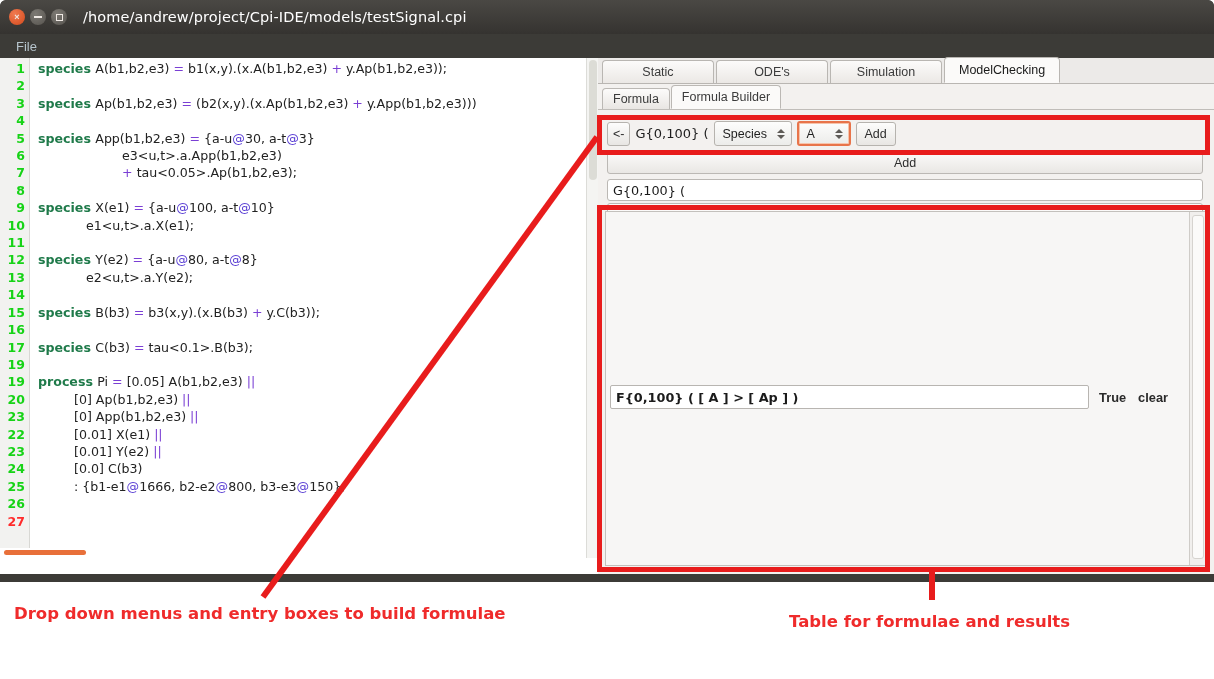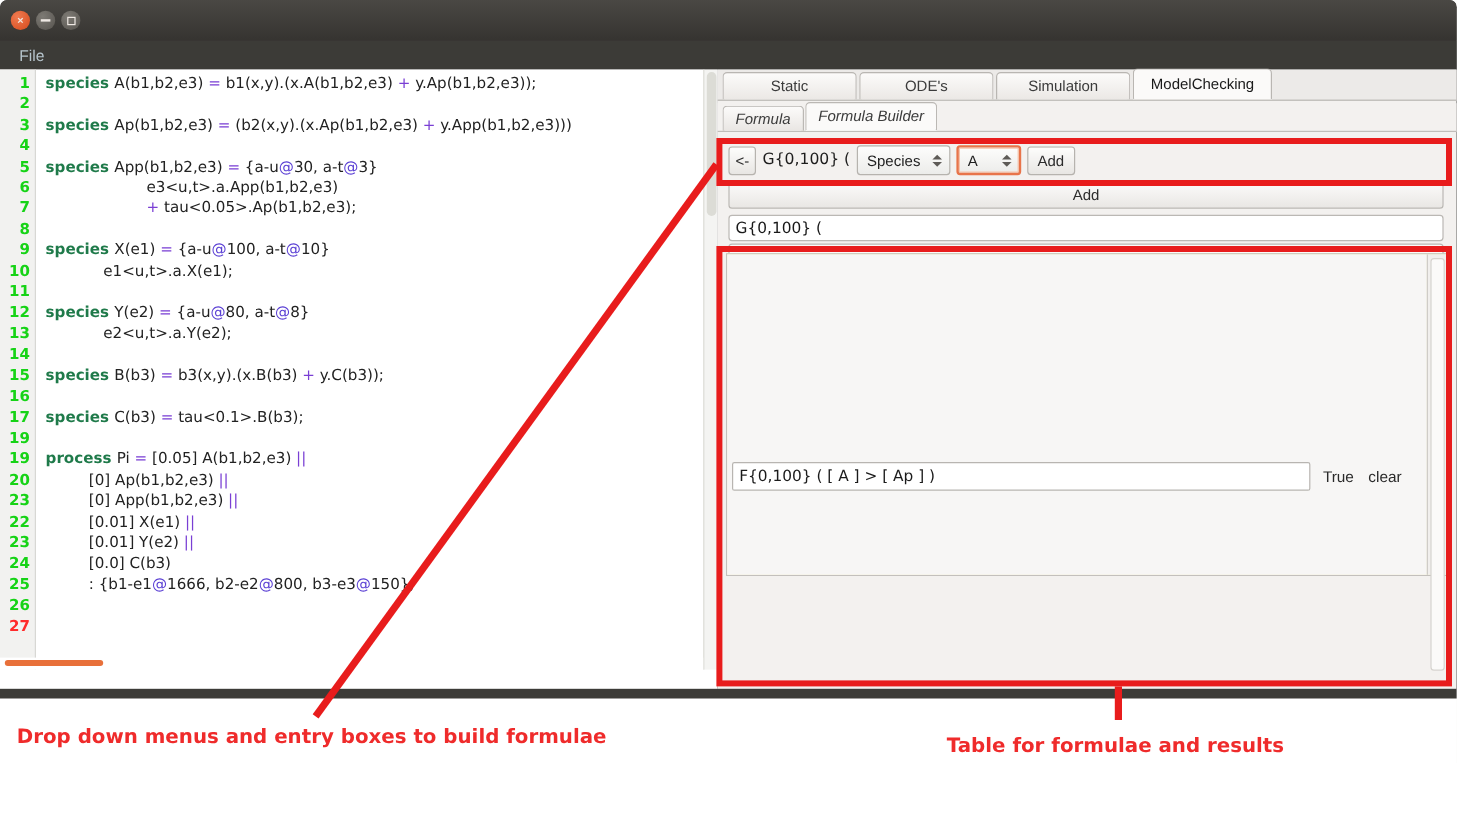--- a/index.html
+++ b/index.html
@@ -90,21 +90,21 @@
   .tab.active { height: 26px; background: #fbfaf9; color: #1a1a1a;
                 border-bottom: 1px solid #fbfaf9; position: relative; z-index: 2; }
 
   .subtabrow { position: relative; height: 24px; background: #f3f1ef;
                border-bottom: 1px solid #c0bdb9; display: flex; align-items: flex-end;
                padding-left: 4px; margin-top: 2px; }
   .subtab {
     height: 21px; padding: 0 10px; display: flex; align-items: center;
     background: linear-gradient(#fcfbfa,#e9e6e3);
     border: 1px solid #bbb8b4; border-bottom: none; border-radius: 4px 4px 0 0;
-    margin-right: 1px; font-size: 12.5px; color: #3b3b3b; font-style: italic;
+    margin-right: 1px; font-size: 12.5px; color: #3b3b3b;
   }
   .subtab.active { height: 24px; background: #fbfaf9; border-bottom: 1px solid #fbfaf9;
                    position: relative; z-index: 2; text-align: right; }
 
   
   .builder-row {
     position: absolute; left: 7px; top: 60px; width: 600px; height: 31px;
     display: flex; align-items: center; gap: 5px; padding-left: 2px;
     background: #f3f1ef;
   }
@@ -144,23 +144,24 @@
     display: flex; align-items: center; padding-left: 5px;
     font-size: 12.8px; color: #181818; font-family: "DejaVu Sans", sans-serif;
   }
   .stub-field {
     position: absolute; left: 9px; top: 145px; width: 596px; height: 10px;
     background: #fbfaf9; border: 1px solid #bbb8b4; border-radius: 3px 3px 0 0;
   }
 
   
   .table-panel {
-    position: absolute; left: 7px; top: 153px; width: 601px; height: 269px;
-    background: #fef9c3; border: 1px solid #c3c0bc;
+    position: absolute; left: 7px; top: 153px; width: 601px; height: 355px;
+    background: #f97316; border: 1px solid #c3c0bc;
     display: flex;
+    font-weight: bold;
   }
   .table-body { position: relative; flex: 1; background: #f7f6f5; }
   .table-row {
     position: absolute; left: 4px; top: 172px; width: 560px; height: 26px;
     display: flex; align-items: center; gap: 6px;
   }
   .row-input {
     flex: 1; height: 24px; background: #ffffff; border: 1px solid #b8b5b1;
     border-radius: 2px; display: flex; align-items: center; padding-left: 5px;
     font-size: 12.8px; color: #1b1b1b; font-family: "DejaVu Sans", sans-serif;
@@ -192,20 +193,21 @@
         <div class="wbtn close">
           <span class="gl">×</span>
         </div>
         <div class="wbtn min">
           <span class="dash"></span>
         </div>
         <div class="wbtn max">
           <span class="sq"></span>
         </div>
       </div>
+      <div class="wintitle">/home/andrew/project/Cpi-IDE/models/testSignal.cpi</div>
     </div>
 
     <div class="menubar">
       <div class="mi">File</div>
     </div>
 
     <div class="wbody">
 
       <div class="editor-wrap">
         <div class="editor">

